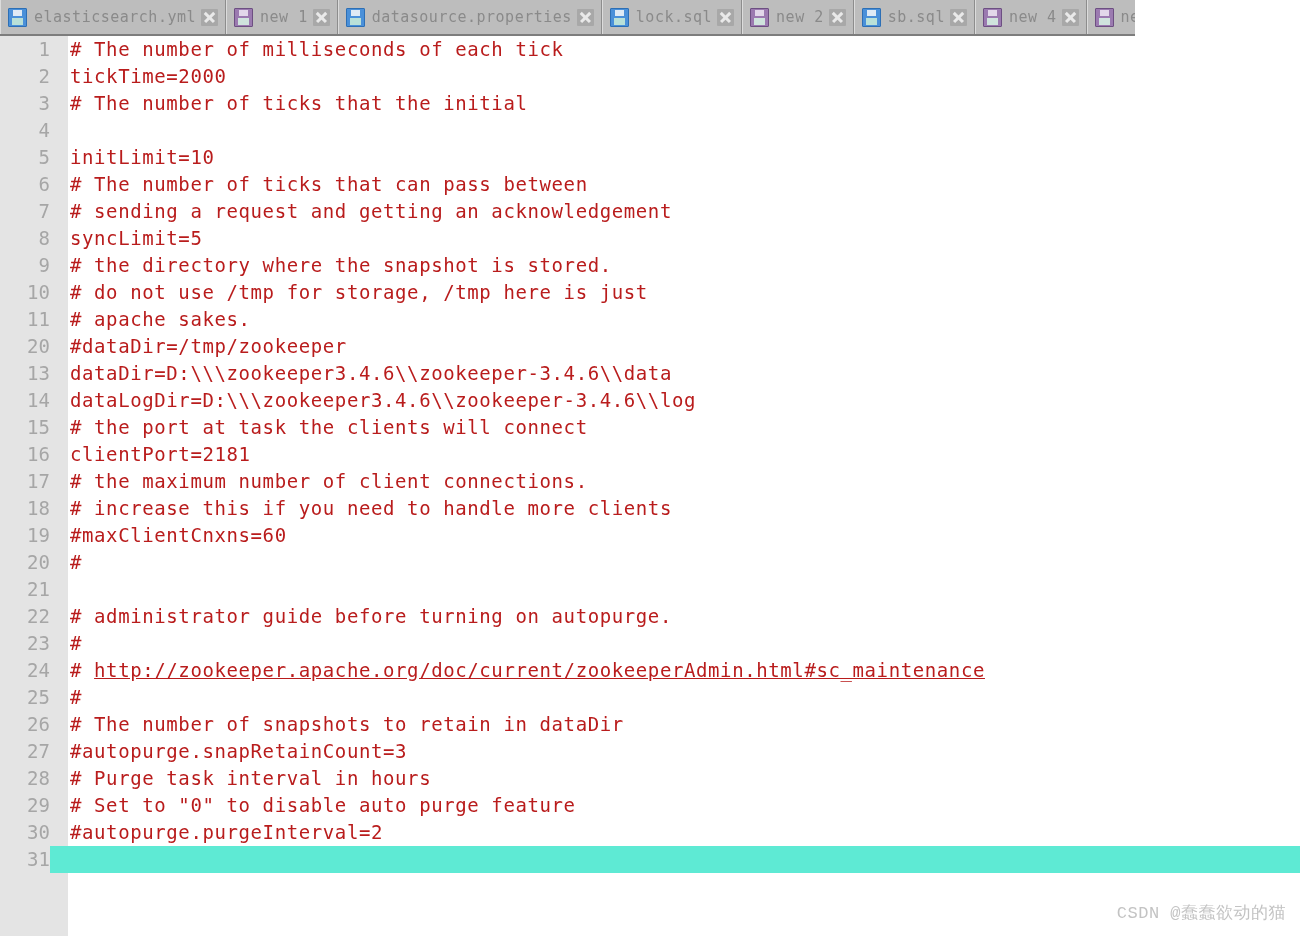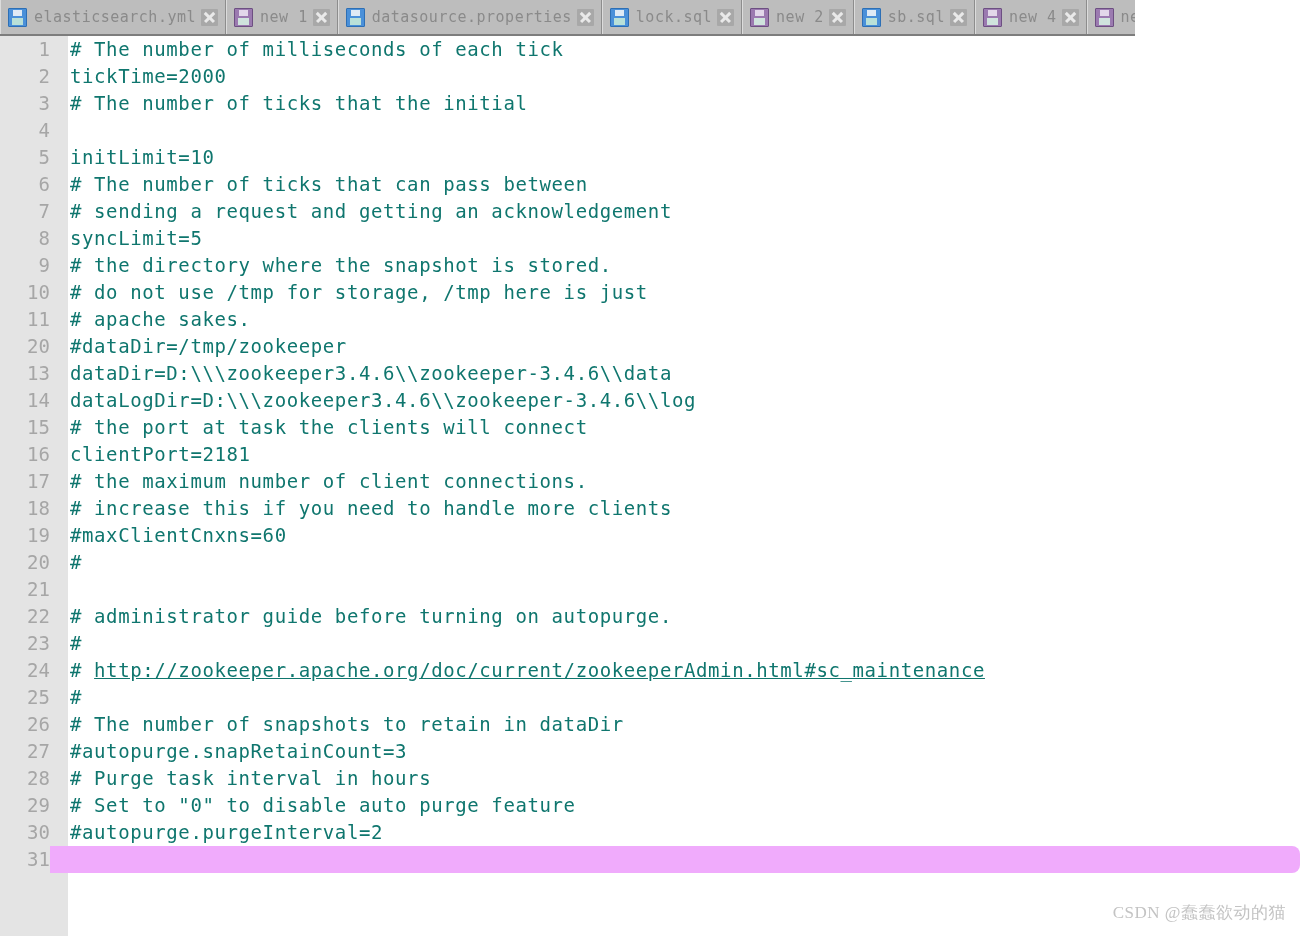--- a/index.html
+++ b/index.html
@@ -139,50 +139,50 @@
     left: 0; top: 0;
     width: 1300px;
     height: 900px;
   }
   .line {
     position: relative;
     height: 27px;
     line-height: 27px;
     white-space: pre;
   }
-  .line.current { background: #f0abfc; border-radius: 8px; }
+  .line.current { background: #5eead4; }
   .line.current .ln { background: #e4e4e4; }
   .ln {
     position: absolute;
     left: 0; top: 0;
     width: 50px;
     height: 27px;
     text-align: right;
     font-family: "DejaVu Sans Mono", "Liberation Mono", monospace;
     font-size: 19px;
     color: #a6a6a6;
     padding-right: 0px;
   }
   .code {
     position: absolute;
     left: 70px; top: 0;
     height: 27px;
     font-family: "DejaVu Sans Mono", "Liberation Mono", monospace;
     font-size: 19px;
-    color: #0f766e;
+    color: #b91c1c;
     letter-spacing: 0.6px;
     white-space: pre;
   }
 
   
   #watermark {
     position: absolute;
     right: 14px;
     bottom: 12px;
-    font-family: Liberation Serif, serif;
+    font-family: Liberation Mono, monospace;
     font-size: 17px;
     color: #c3c3c3;
     white-space: nowrap;
     letter-spacing: 0.5px;
   }
 </style>
 </head>
 <body>
 
 <div id="tabbar"><div class="tab"><span class="tab-icon ic-blue"><span class="shutter"></span><span class="label"></span></span><span class="tab-title">elasticsearch.yml</span><span class="tab-close"></span></div><div class="tab"><span class="tab-icon ic-purple"><span class="shutter"></span><span class="label"></span></span><span class="tab-title">new 1</span><span class="tab-close"></span></div><div class="tab"><span class="tab-icon ic-blue"><span class="shutter"></span><span class="label"></span></span><span class="tab-title">datasource.properties</span><span class="tab-close"></span></div><div class="tab"><span class="tab-icon ic-blue"><span class="shutter"></span><span class="label"></span></span><span class="tab-title">lock.sql</span><span class="tab-close"></span></div><div class="tab"><span class="tab-icon ic-purple"><span class="shutter"></span><span class="label"></span></span><span class="tab-title">new 2</span><span class="tab-close"></span></div><div class="tab"><span class="tab-icon ic-blue"><span class="shutter"></span><span class="label"></span></span><span class="tab-title">sb.sql</span><span class="tab-close"></span></div><div class="tab"><span class="tab-icon ic-purple"><span class="shutter"></span><span class="label"></span></span><span class="tab-title">new 4</span><span class="tab-close"></span></div><div class="tab"><span class="tab-icon ic-purple"><span class="shutter"></span><span class="label"></span></span><span class="tab-title">new 3</span><span class="tab-close"></span></div><div class="tab active"><div class="tab-top"></div><span class="tab-icon ic-blue"><span class="shutter"></span><span class="label"></span></span><span class="tab-title">zoo.cfg</span></div></div>

